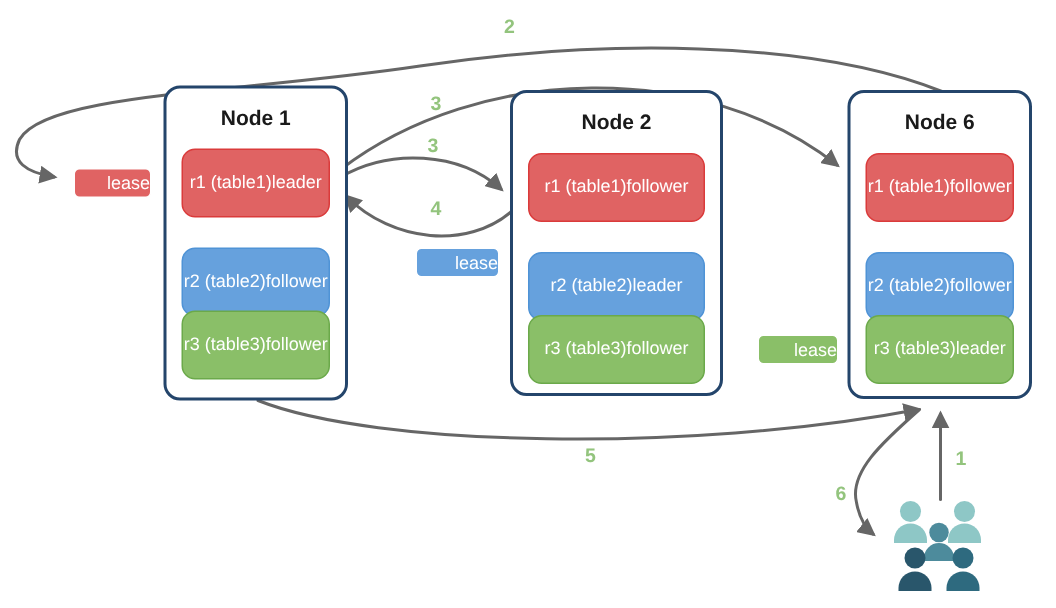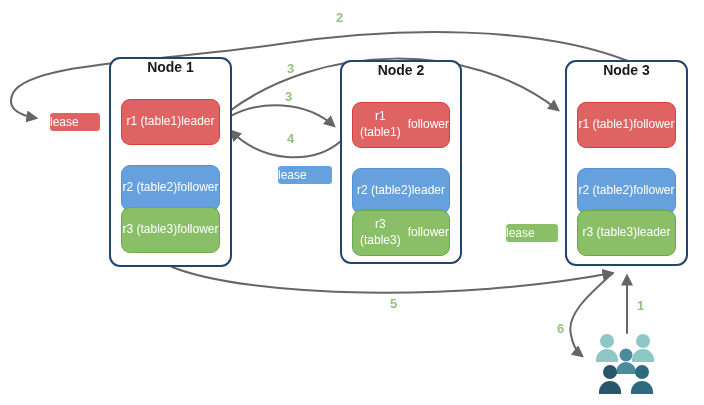--- a/index.html
+++ b/index.html
@@ -10,35 +10,35 @@
   svg.arrow-layer{position:absolute;left:0;top:0;width:704px;height:405px;pointer-events:none;}
   .arrow{stroke:var(--arrow,#666);stroke-width:2;fill:none;stroke-linecap:round;}
 
   .node{
     position:absolute;background:var(--node-bg,#fff);
     border:2px solid var(--node-border,#24456b);border-radius:11px;
     box-sizing:border-box;
   }
   .node-title{
     text-align:center;font-weight:bold;font-size:14px;
-    color:var(--title-text,#1a1a1a);
+    color:var(--title-text,#1a1a1a);margin-top:11px;
   }
   .replica{
     position:absolute;left:10px;right:10px;height:46px;border-radius:9px;
     color:#fff;display:flex;flex-direction:row;align-items:center;justify-content:center;
     font-size:12px;line-height:1.3;border:1.5px solid;box-sizing:border-box;text-align:center;
   }
   .pos1{top:40px}.pos2{top:106px}.pos3{top:148px}
   .red{background:var(--red-fill,#e06363);border-color:var(--red-border,#da3b3b);}
   .blue{background:var(--blue-fill,#66a1dd);border-color:var(--blue-border,#4f93d6);}
   .green{background:var(--green-fill,#8abf68);border-color:var(--green-border,#6ba94a);}
 
   .lease{
     position:absolute;height:20px;border-radius:4px;color:#fff;font-size:12px;
-    display:flex;align-items:center;justify-content:flex-start;border:1.5px solid;box-sizing:border-box;
+    display:flex;align-items:center;justify-content:flex-end;border:1.5px solid;box-sizing:border-box;
   }
   .step{
     position:absolute;color:var(--step-label,#93c47d);font-weight:bold;font-size:13px;
   }
   .clients{position:absolute;left:585px;top:328px;width:80px;height:72px;}
 </style>
 </head>
 <body>
 
 <div class="canvas">
@@ -67,38 +67,38 @@
     <div class="replica blue pos2">
       <span>r2 (table2)</span>
       <span>follower</span>
     </div>
     <div class="replica green pos3">
       <span>r3 (table3)</span>
       <span>follower</span>
     </div>
   </div>
 
-  <div class="node" style="left:340px;top:60px;width:122px;height:204px">
+  <div class="node" style="left:340px;top:60px;width:142px;height:204px">
     <div class="node-title">Node 2</div>
     <div class="replica red pos1">
       <span>r1 (table1)</span>
       <span>follower</span>
     </div>
     <div class="replica blue pos2">
       <span>r2 (table2)</span>
       <span>leader</span>
     </div>
     <div class="replica green pos3">
       <span>r3 (table3)</span>
       <span>follower</span>
     </div>
   </div>
 
   <div class="node" style="left:565px;top:60px;width:123px;height:206px">
-    <div class="node-title">Node 3</div>
+    <div class="node-title">Node 6</div>
     <div class="replica red pos1">
       <span>r1 (table1)</span>
       <span>follower</span>
     </div>
     <div class="replica blue pos2">
       <span>r2 (table2)</span>
       <span>follower</span>
     </div>
     <div class="replica green pos3">
       <span>r3 (table3)</span>

